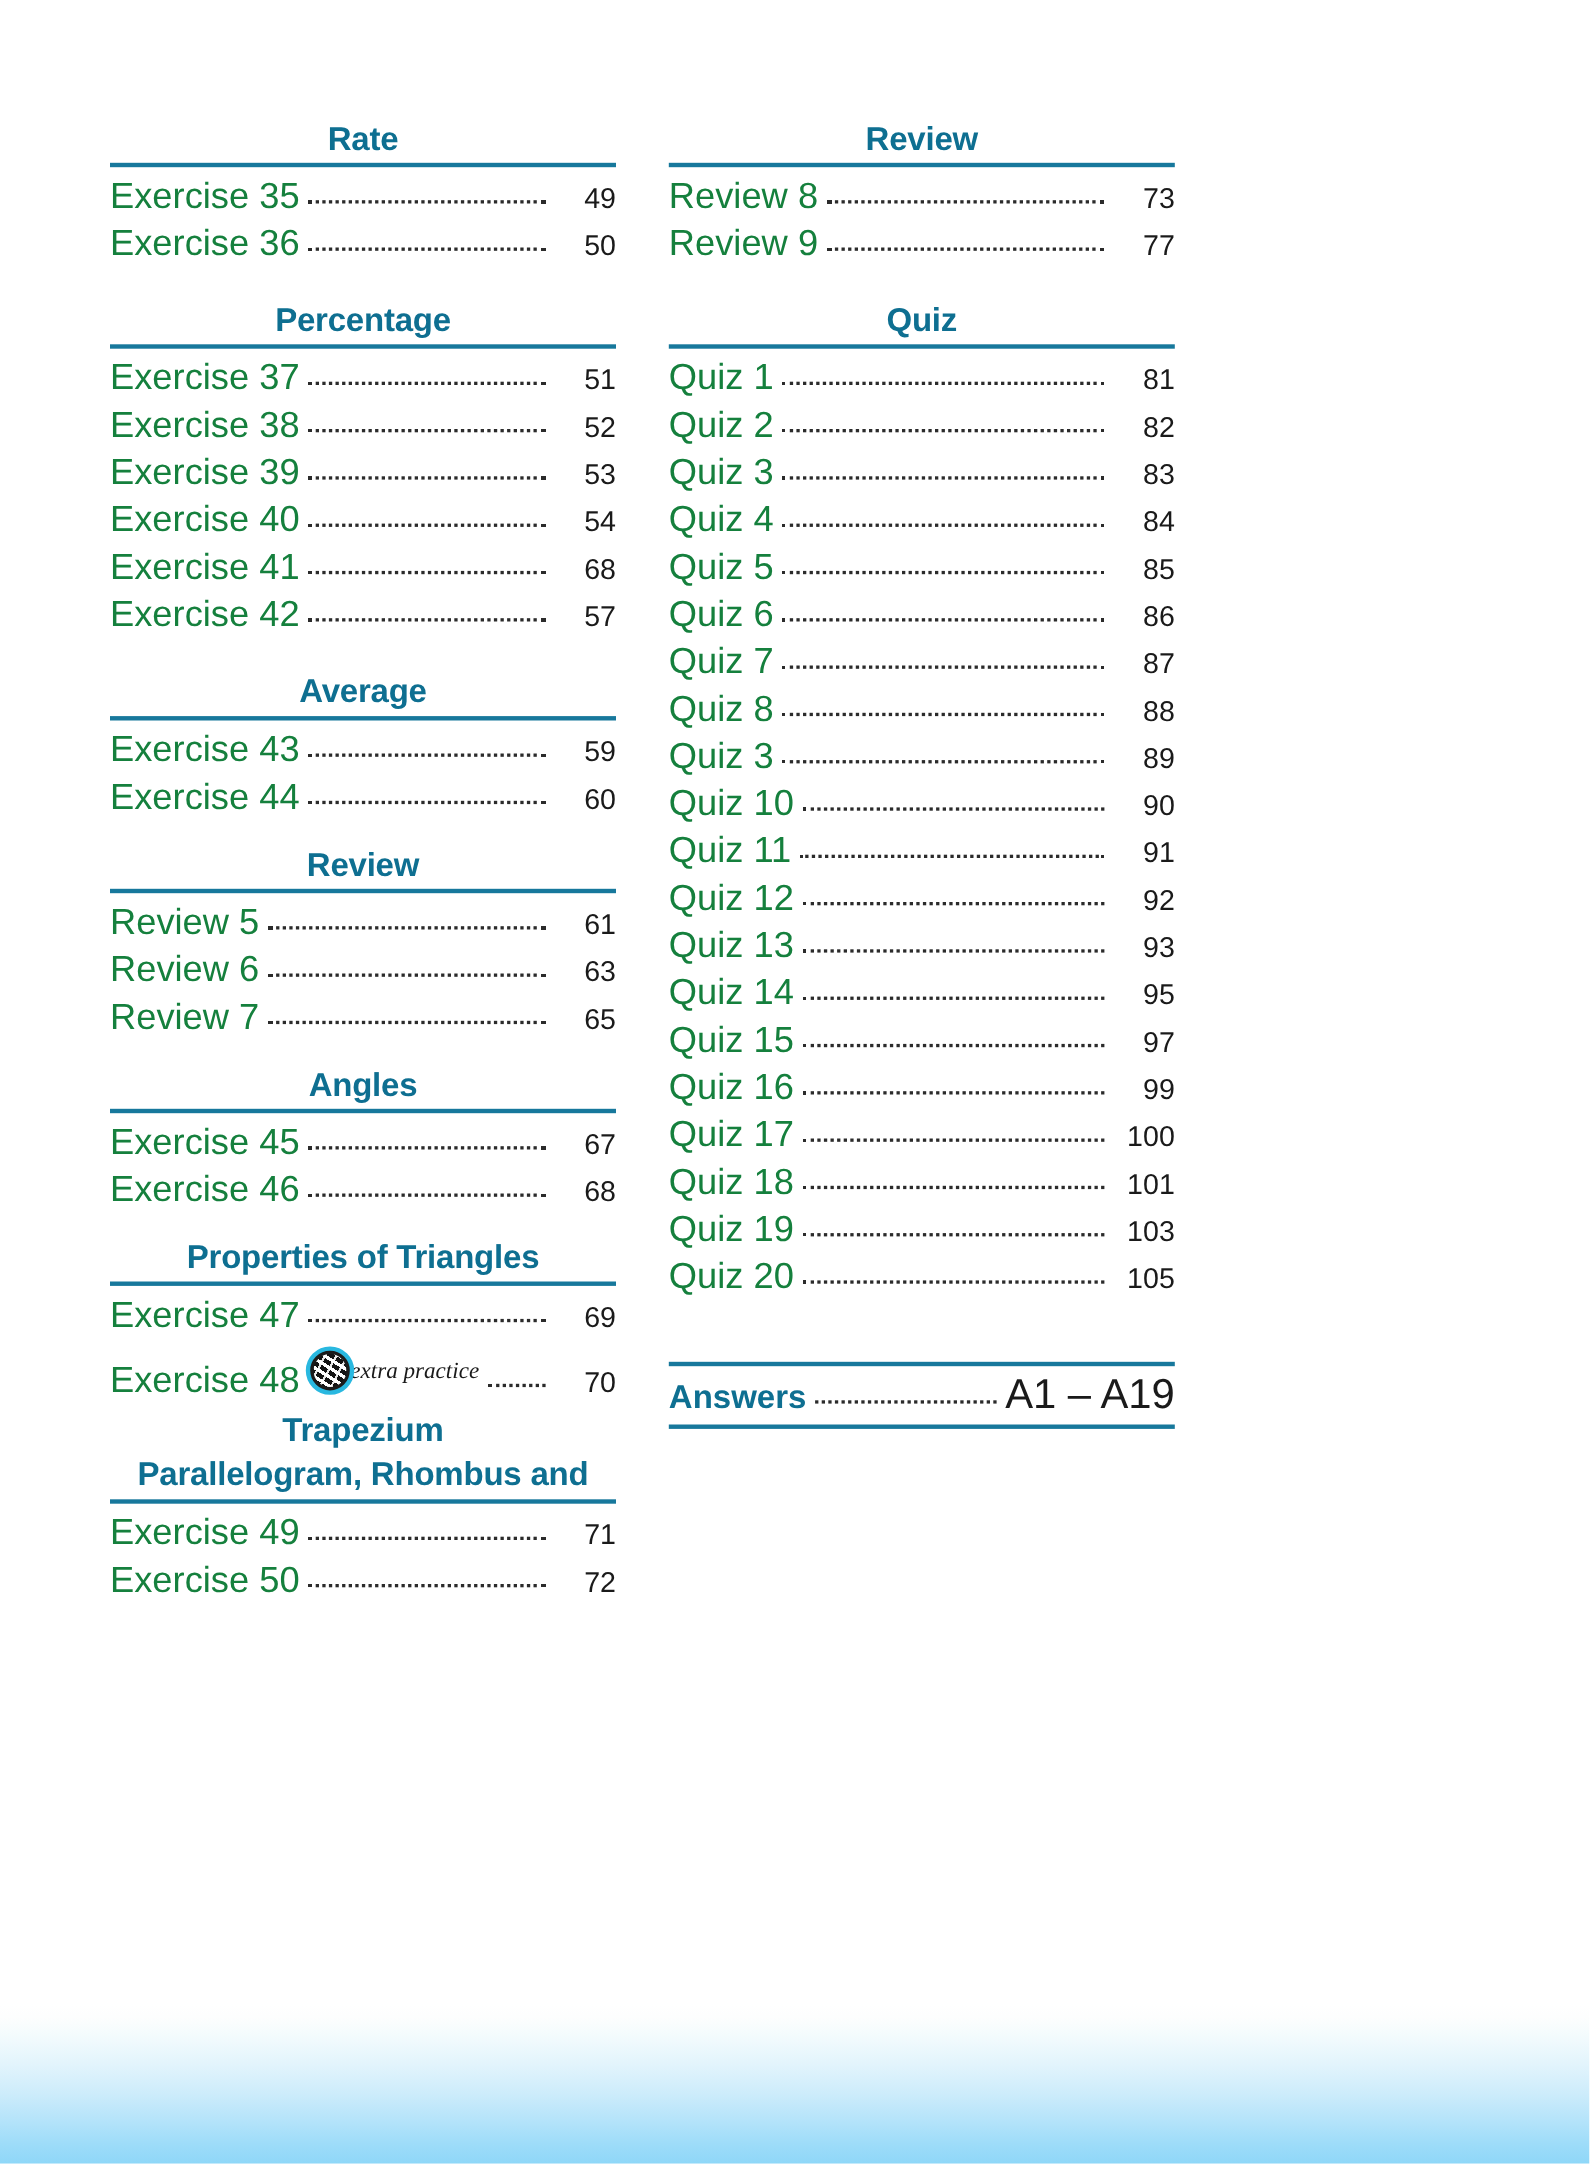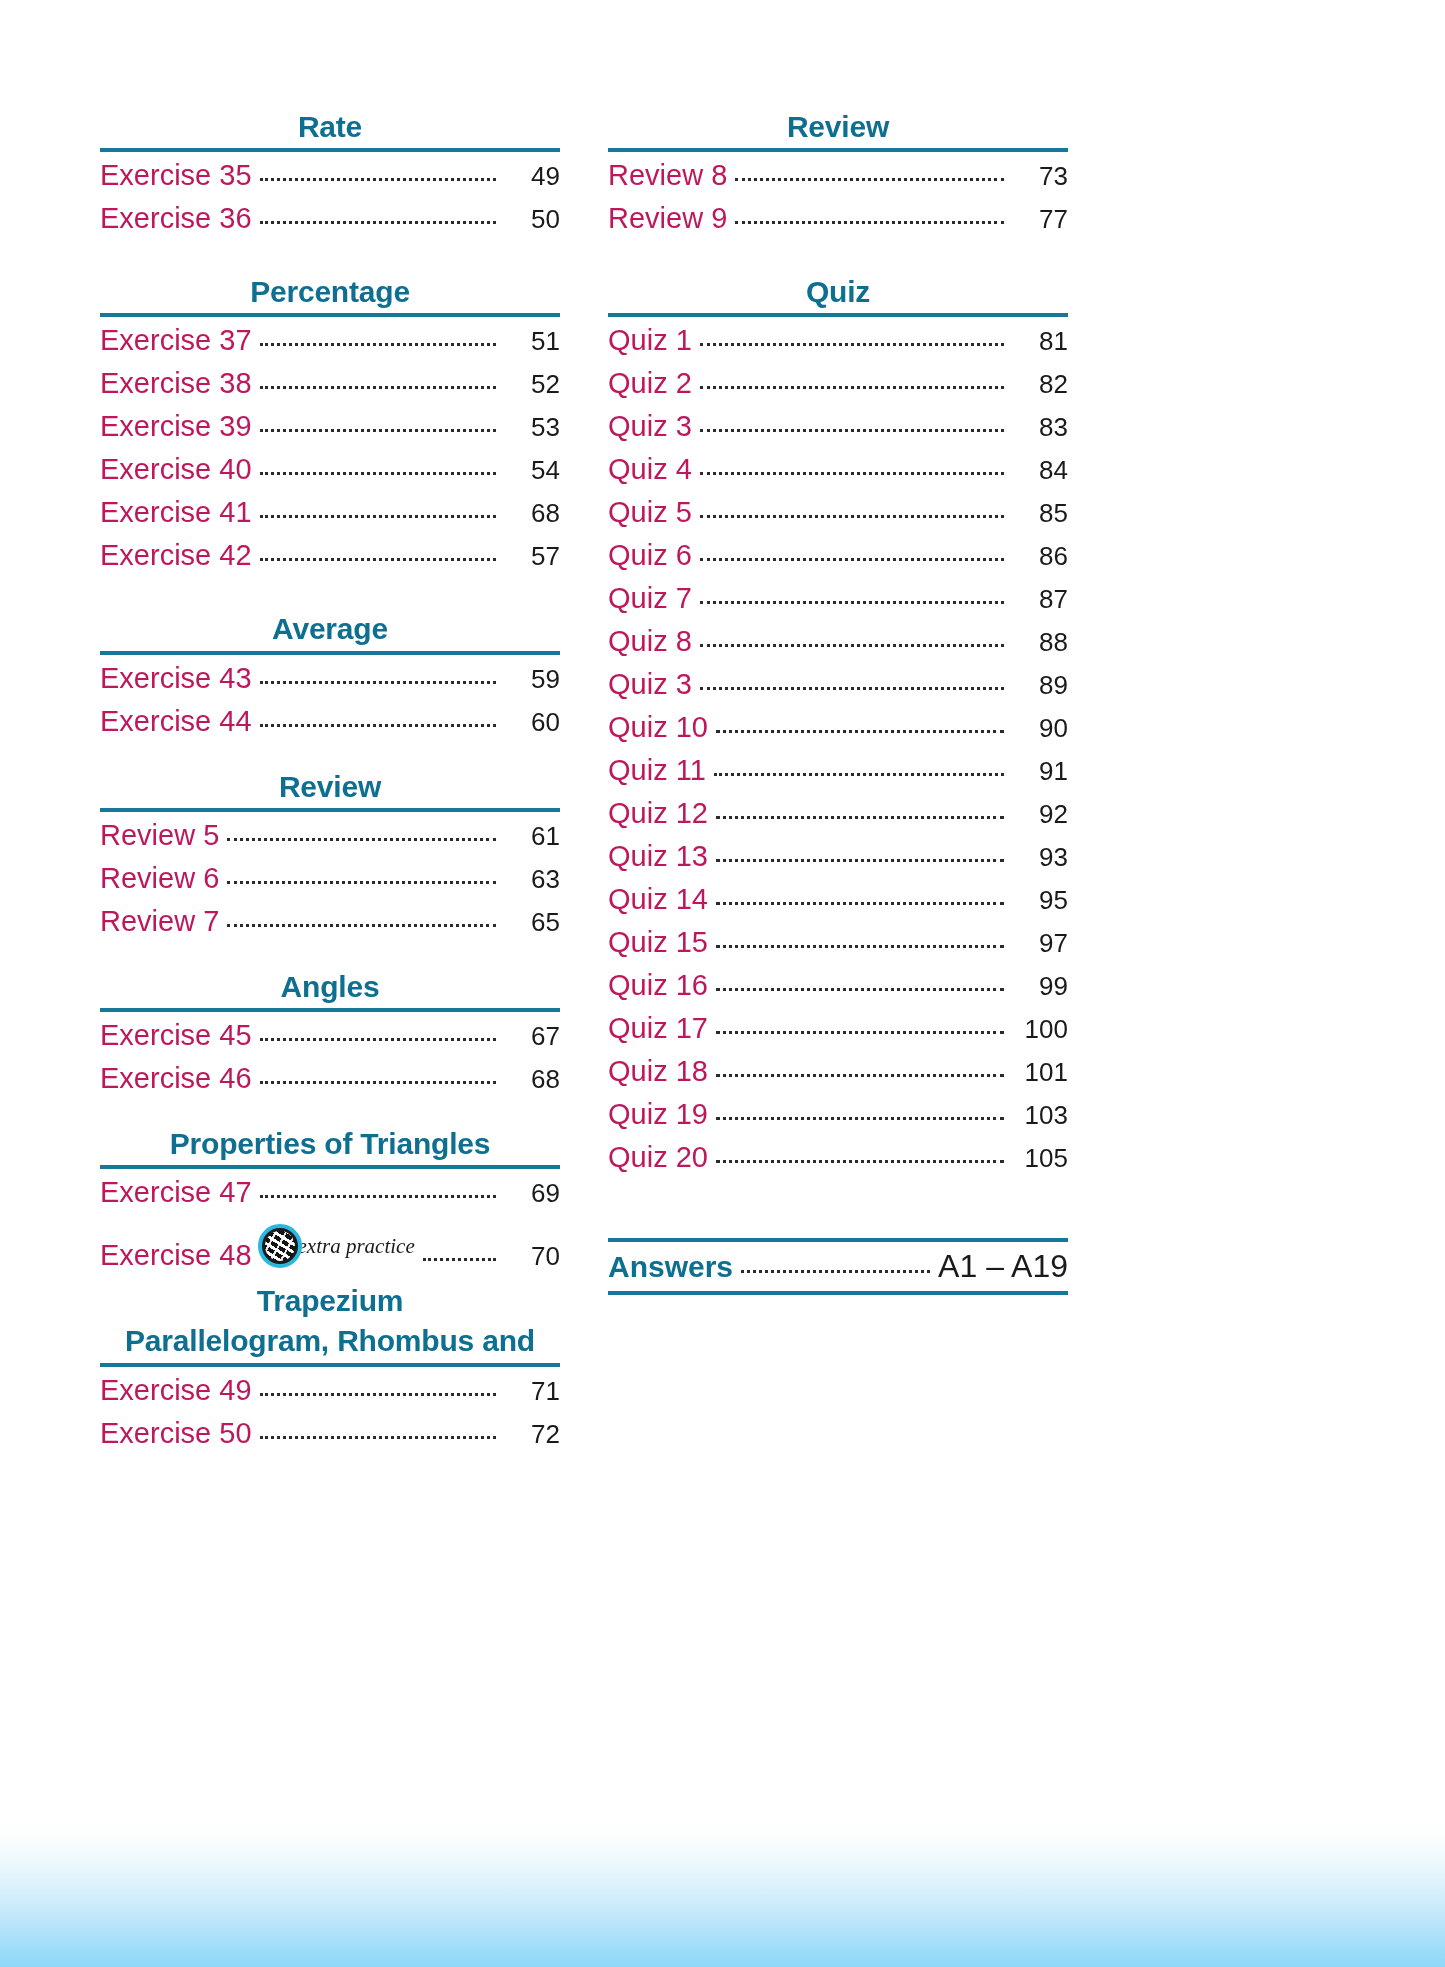--- a/index.html
+++ b/index.html
@@ -72,22 +72,22 @@
   }
 
   
   .entry {
     display: flex;
     align-items: baseline;
     height: 43px;
   }
 
   .entry-label {
-    color: #be185d;
-    font-size: 29px;
+    color: #15803d;
+    font-size: 33px;
     line-height: 1;
     white-space: nowrap;
     flex: 0 0 auto;
   }
 
   .dots {
     flex: 1 1 auto;
     margin: 0 8px;
     position: relative;
     top: -4px;
@@ -157,21 +157,21 @@
   }
   .answers-title {
     color: #0e6f91;
     font-weight: bold;
     font-size: 30px;
     line-height: 1.2;
     flex: 0 0 auto;
   }
   .answers-range {
     color: #1a1a1a;
-    font-size: 32px;
+    font-size: 38px;
     line-height: 1;
     flex: 0 0 auto;
     white-space: nowrap;
   }
 </style>
 </head>
 <body>
 
 <div class="page">
 

